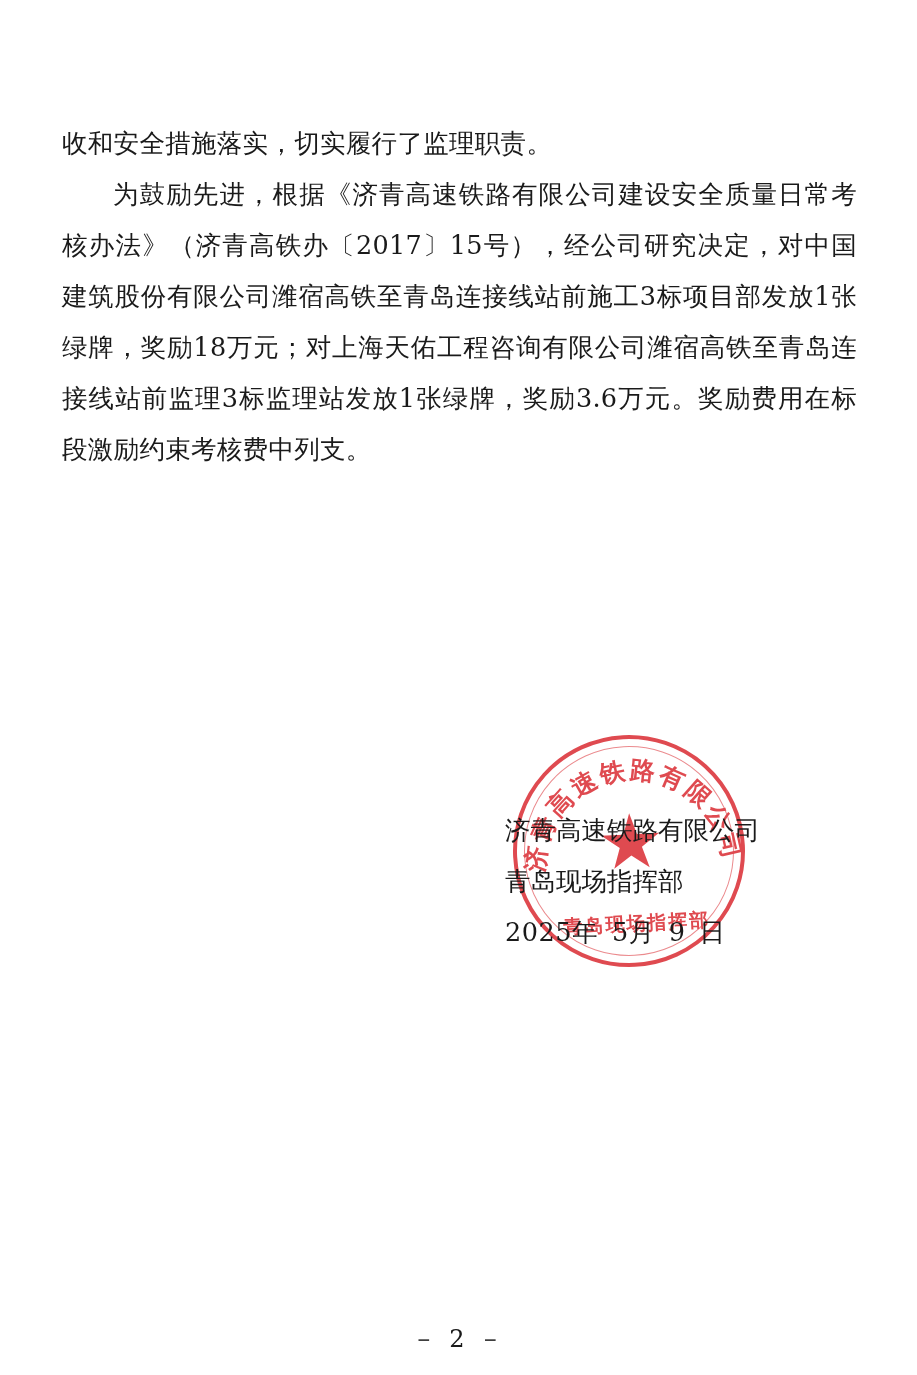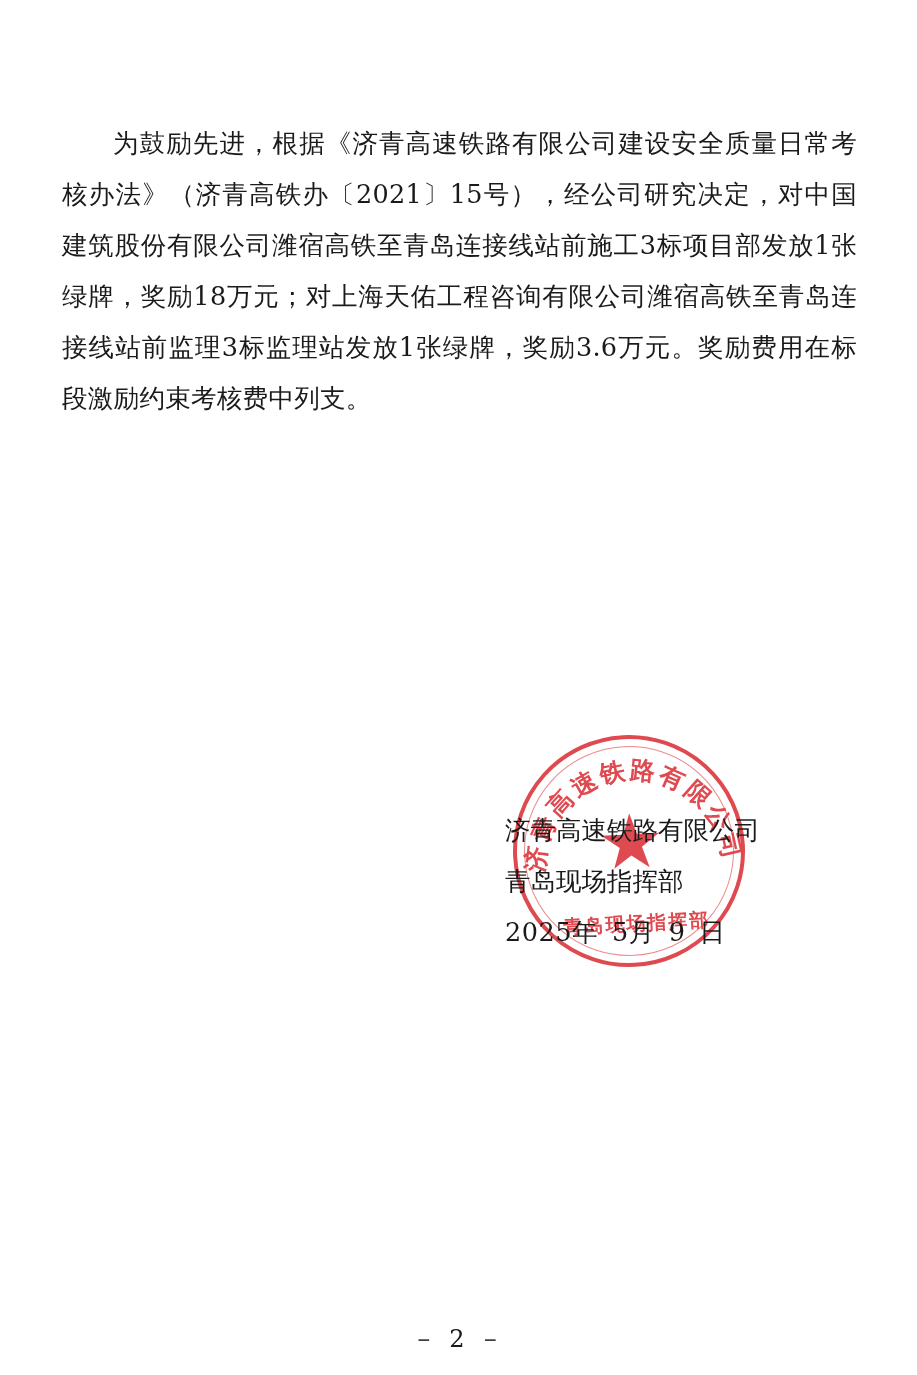--- a/index.html
+++ b/index.html
@@ -124,21 +124,22 @@
     letter-spacing: 3px;
   }
   .page-number span { display: inline-block; }
 </style>
 </head>
 <body>
 
 <div class="page">
 
   <div class="body-text">
-    <p class="para indent">为鼓励先进，根据《济青高速铁路有限公司建设安全质量日常考核办法》（济青高铁办〔2021〕15号），经公司研究决定，对中国建筑股份有限公司潍宿高铁至青岛连接线站前施工3标项目部发放1张绿牌，奖励18万元；对上海天佑工程咨询有限公司潍宿高铁至青岛连接线站前监理3标监理站发放1张绿牌，奖励3.6万元。奖励费用在标段激励约束考核费中列支。</p>
+    <p class="para">收和安全措施落实，切实履行了监理职责。</p>
+    <p class="para indent">为鼓励先进，根据《济青高速铁路有限公司建设安全质量日常考核办法》（济青高铁办〔2017〕15号），经公司研究决定，对中国建筑股份有限公司潍宿高铁至青岛连接线站前施工3标项目部发放1张绿牌，奖励18万元；对上海天佑工程咨询有限公司潍宿高铁至青岛连接线站前监理3标监理站发放1张绿牌，奖励3.6万元。奖励费用在标段激励约束考核费中列支。</p>
   </div>
 
   <div class="seal">
     <div class="seal-inner"></div>
     <svg class="seal-arc" viewBox="0 0 232 232">
       <defs>
         <path id="arcpath" d="M 26,130 A 90,90 0 0 1 206,130"></path>
       </defs>
       <text>
         <textPath href="#arcpath" startOffset="50%" text-anchor="middle">济青高速铁路有限公司</textPath>

